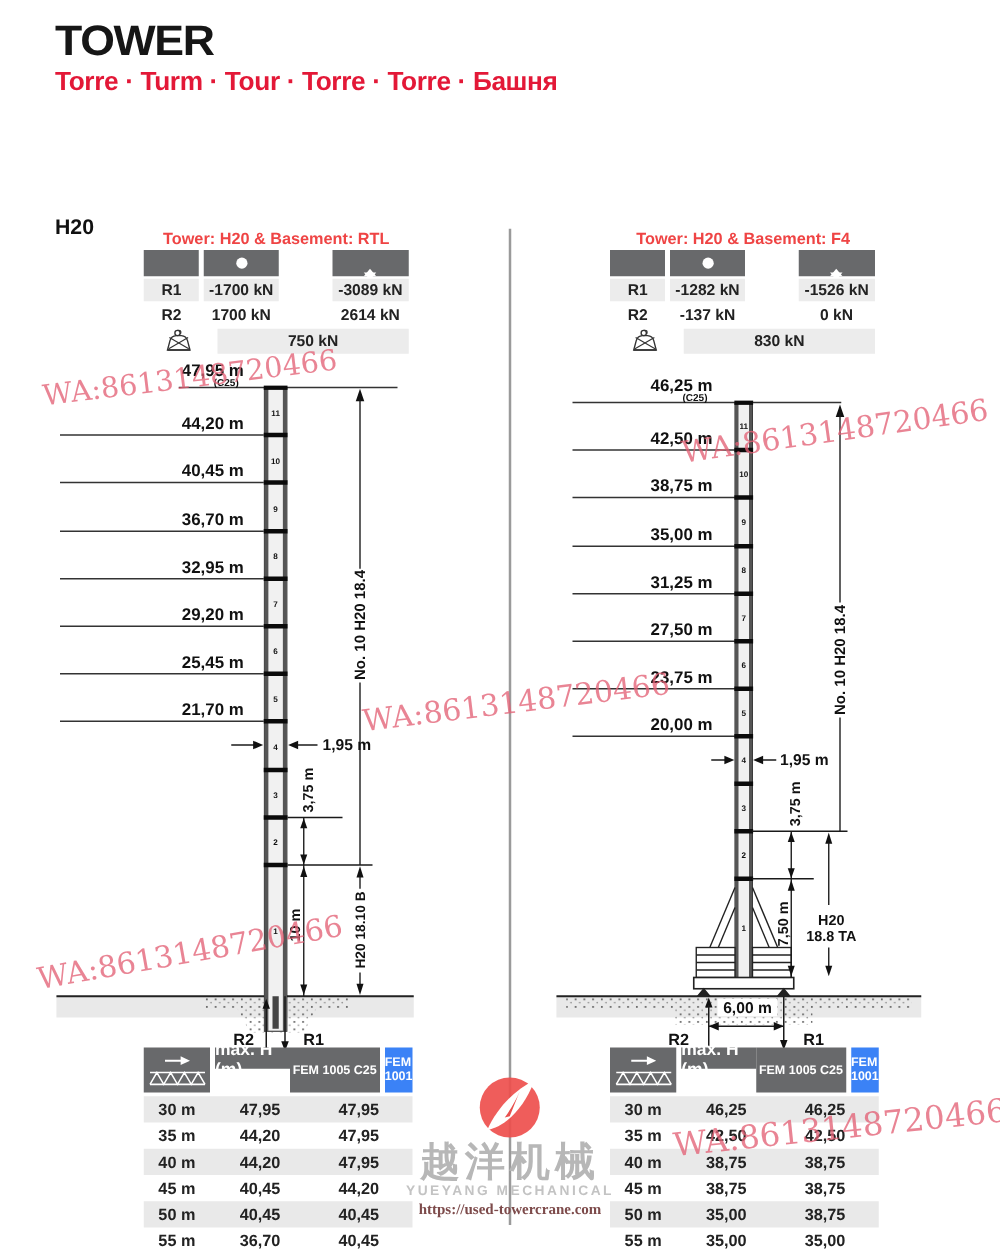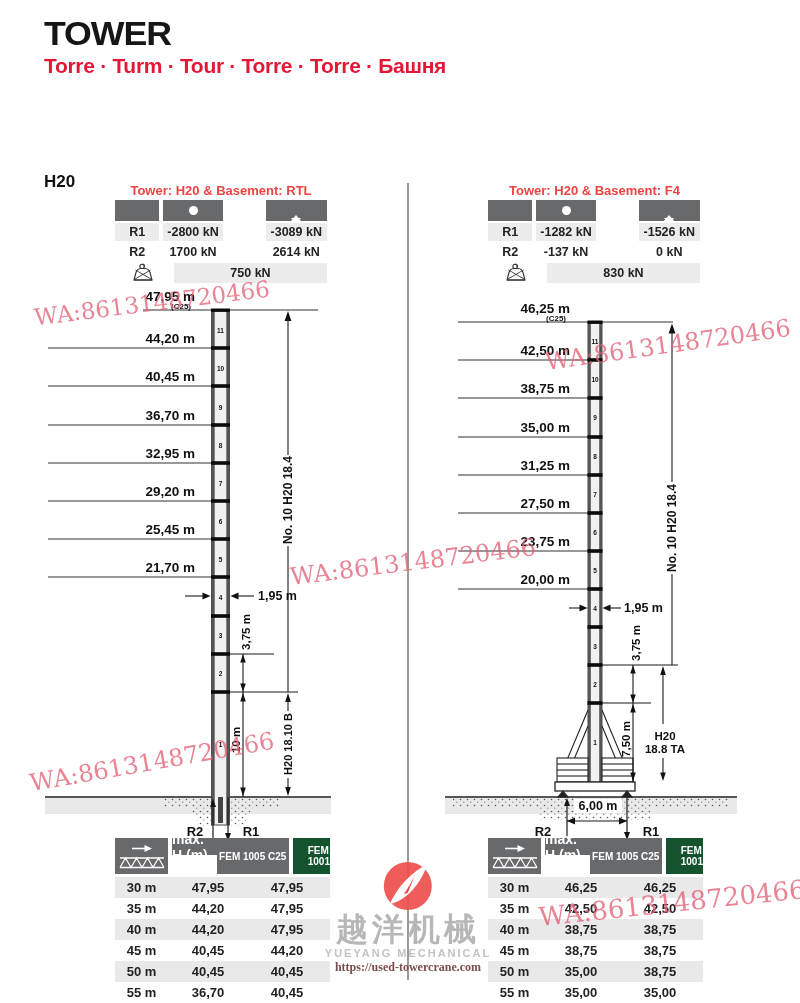--- a/index.html
+++ b/index.html
@@ -30,21 +30,21 @@
   .tri-up{width:0;height:0;border-left:5px solid transparent;border-right:5px solid transparent;border-bottom:6px solid #fff;}
   .tri-down{width:0;height:0;border-left:5px solid transparent;border-right:5px solid transparent;border-top:6px solid #fff;margin-top:2px;}
   
   .htable{top:838px;width:215px;}
   .ht-head{display:flex;height:36px;}
   .ht-c0{width:53px;margin-right:4px;background:#68696b;display:flex;flex-direction:column;align-items:center;justify-content:center;gap:3px;}
   .ht-right{flex:1;display:flex;flex-direction:row;}
   .ht-title{height:17px;background:#68696b;color:#fff;font-size:14px;font-weight:700;display:flex;align-items:center;justify-content:center;margin-bottom:2px;}
   .ht-cols{flex:1;display:flex;}
   .ht-col1{width:72px;margin-right:4px;background:#68696b;color:#fff;font-size:10px;font-weight:700;display:flex;align-items:center;justify-content:center;}
-  .ht-col2{flex:1;background:#14532d;color:#fff;font-size:10px;font-weight:700;display:flex;align-items:center;justify-content:center;padding-left:15px;}
+  .ht-col2{flex:1;background:#3b82f6;color:#fff;font-size:10px;font-weight:700;display:flex;align-items:center;justify-content:center;}
   .ht-row{height:21px;display:flex;align-items:center;font-size:13px;font-weight:700;color:#222;}
   .ht-row:nth-child(2){margin-top:3px;}
   .ht-row.odd{background:#e9e9e9;}
   .ht-d0{width:53px;text-align:center;}
   .ht-d1{width:72px;margin-left:4px;text-align:center;}
   .ht-d2{flex:1;text-align:center;}
   
   .wm{position:absolute;color:rgba(227,98,118,0.78);font-family:"DejaVu Serif",serif;font-weight:500;white-space:nowrap;z-index:30;}
   
   .logo{left:408px;top:860px;transform:translateX(-50%);display:flex;flex-direction:column;align-items:center;z-index:20;}
@@ -72,21 +72,21 @@
       <div class="lt-cell lt-c0"></div>
       <div class="lt-cell lt-c1">
           <span class="dot"></span>
         </div>
       <div class="lt-cell lt-c2">
           <span><span class="tri-up"></span><span class="tri-down" style="display:block;"></span></span>
         </div>
     </div>
     <div class="lt-row lt-data shade">
       <div class="lt-cell lt-c0">R1</div>
-      <div class="lt-cell lt-c1">-2800 kN</div>
+      <div class="lt-cell lt-c1">-1700 kN</div>
       <div class="lt-cell lt-c2">-3089 kN</div>
     </div>
     <div class="lt-row lt-data">
       <div class="lt-cell lt-c0">R2</div>
       <div class="lt-cell lt-c1">1700 kN</div>
       <div class="lt-cell lt-c2">2614 kN</div>
     </div>
     <div class="lt-row lt-ball">
       <div class="lt-cell lt-c0">
         <svg width="24" height="20" viewBox="0 0 24 20">

